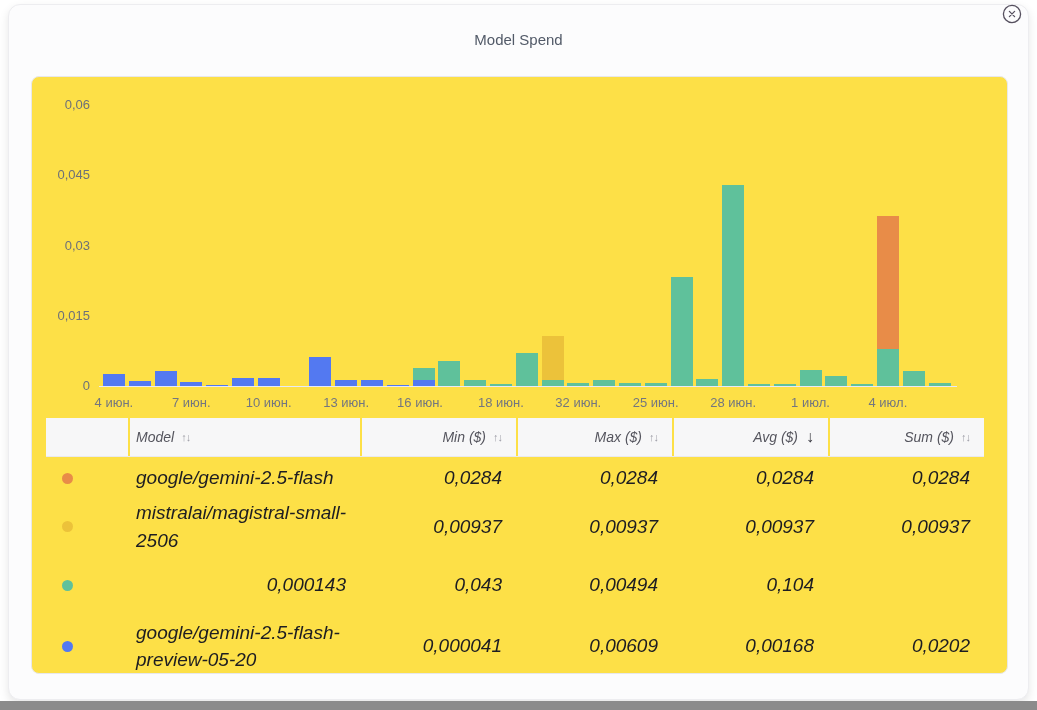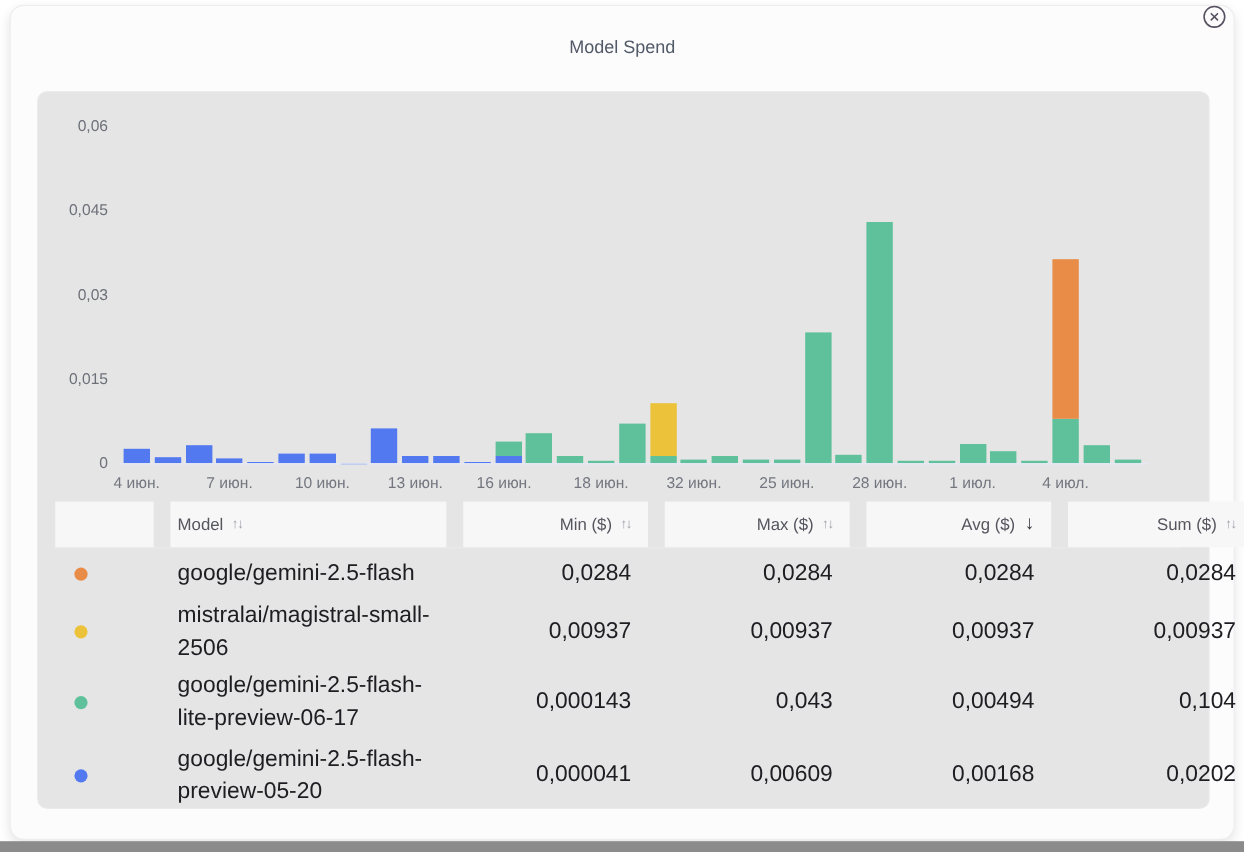--- a/index.html
+++ b/index.html
@@ -17,32 +17,32 @@
   .dialog-title{
     position:absolute;top:26px;left:0;right:0;text-align:center;
     font-size:15px;color:#525a68;
   }
   .close-btn{
     position:absolute;top:3px;left:1001px;width:22px;height:22px;
     background:transparent;border:none;padding:0;cursor:pointer;line-height:0;
   }
   .panel{
     position:absolute;left:22px;top:71px;width:975px;height:596px;
-    border:1px solid #e8e8eb;border-radius:8px;background:#e5e5e5;
+    border:1px solid #e8e8eb;border-radius:8px;background:#fde047;
   }
   
   .ylab{position:absolute;left:0;width:58px;text-align:right;font-size:13px;
     color:#6d7079;height:16px;line-height:16px;}
   .xlab{position:absolute;top:318px;transform:translateX(-50%);font-size:13px;
     color:#73767f;white-space:nowrap;}
   .baseline{position:absolute;left:67px;top:309px;width:858px;height:1px;background:#e7eaf7;}
   .seg{position:absolute;width:22px;}
   
   .mtable{position:absolute;left:14px;top:341px;width:938px;}
-  .trow{display:grid;grid-template-columns:82px 230px 154px 154px 154px 154px;column-gap:14px;align-items:center;}
+  .trow{display:grid;grid-template-columns:82px 230px 154px 154px 154px 154px;column-gap:2px;align-items:center;font-style:italic;}
   .thead{border-bottom:1px solid #eaeaee;}
   .th,.td{box-sizing:border-box;display:flex;align-items:center;}
   .th{background:#f7f7f8;height:38px;font-size:14px;color:#55555e;}
   .th.num{justify-content:flex-end;padding-right:14px;}
   .th.mcol{padding-left:6px;}
   .sort-both{font-size:11px;color:#9d9da6;margin-left:7px;letter-spacing:-1px;}
   .sort-desc{font-size:16px;color:#3a3a42;margin-left:8px;font-weight:600;}
   .td{font-size:19px;color:#1d1d22;}
   .td.num{justify-content:flex-end;padding-right:14px;}
   .td.mcol{padding-left:6px;line-height:1.45;}
@@ -157,21 +157,20 @@
           <div class="td mcol">mistralai/magistral-small-2506</div>
           <div class="td num">0,00937</div>
           <div class="td num">0,00937</div>
           <div class="td num">0,00937</div>
           <div class="td num">0,00937</div>
         </div>
         <div class="trow" style="min-height: 62px;">
           <div class="td dotc">
             <span class="dot" style="background: rgb(95, 193, 155);"></span>
           </div>
-          <div class="td mcol">google/gemini-2.5-flash-lite-preview-06-17</div>
           <div class="td num">0,000143</div>
           <div class="td num">0,043</div>
           <div class="td num">0,00494</div>
           <div class="td num">0,104</div>
         </div>
         <div class="trow" style="min-height: 60px;">
           <div class="td dotc">
             <span class="dot" style="background: rgb(83, 121, 241);"></span>
           </div>
           <div class="td mcol">google/gemini-2.5-flash-preview-05-20</div>

